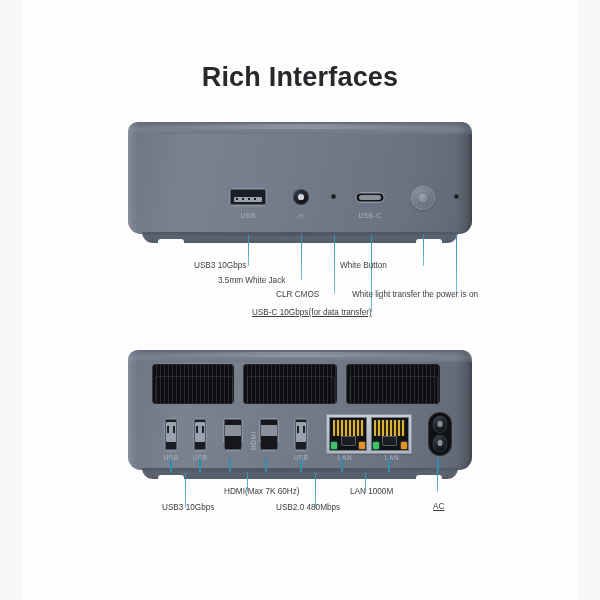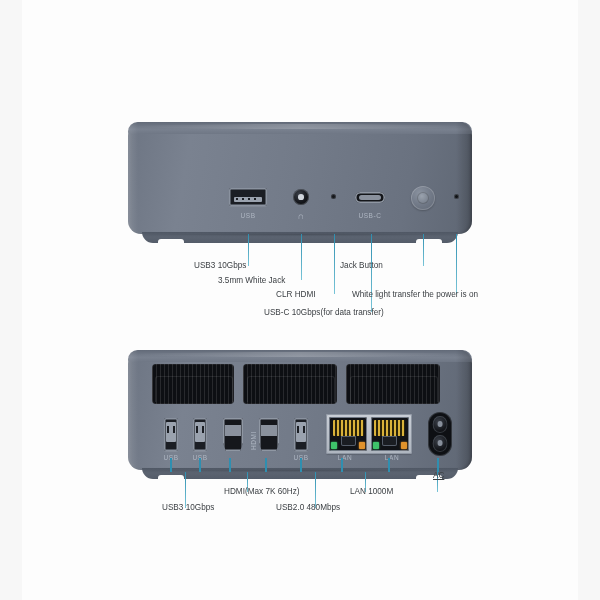--- a/index.html
+++ b/index.html
@@ -199,20 +199,21 @@
   .cstub{position:absolute;width:2px;background:#2f8fb0;}
   .ctext{
     position:absolute;font-size:8.2px;color:#3d4145;white-space:nowrap;
   }
 </style>
 </head>
 <body>
 
 <div id="canvas">
 
+  <div class="title">Rich Interfaces</div>
 
   <div class="device" style="left:106px;top:122px;width:344px;height:112px;">
     <div class="chassis"></div>
     <div class="toprim2"></div>
     <div class="gloss"></div>
     <div class="sideshade-l"></div>
     <div class="sideshade-r"></div>
 
     <div class="port usb-a" style="left:101px;top:66px;width:38px;height:18px;">
       <div class="tongue"></div>
@@ -239,23 +240,23 @@
 
   <div class="cline" style="left:226px;top:234px;height:32px;"></div>
   <div class="cline" style="left:279px;top:234px;height:46px;"></div>
   <div class="cline" style="left:312px;top:234px;height:60px;"></div>
   <div class="cline" style="left:349px;top:234px;height:78px;"></div>
   <div class="cline" style="left:401px;top:234px;height:32px;"></div>
   <div class="cline" style="left:434px;top:234px;height:60px;"></div>
 
   <div class="ctext" style="left:172px;top:261px;">USB3 10Gbps</div>
   <div class="ctext" style="left:196px;top:276px;">3.5mm White Jack</div>
-  <div class="ctext" style="left:254px;top:290px;">CLR HDMI</div>
-  <div class="ctext" style="left:242px;top:308px;">USB-C 10Gbps(for data transfer)</div>
-  <div class="ctext" style="left:318px;top:261px;">Jack Button</div>
+  <div class="ctext" style="left:254px;top:290px;">CLR CMOS</div>
+  <div class="ctext" style="left:230px;top:308px;text-decoration:underline;">USB-C 10Gbps(for data transfer)</div>
+  <div class="ctext" style="left:318px;top:261px;">White Button</div>
   <div class="ctext" style="left:330px;top:290px;">White light transfer the power is on</div>
 
   <div class="device" style="left:106px;top:350px;width:344px;height:120px;">
     <div class="chassis"></div>
     <div class="toprim2"></div>
     <div class="gloss"></div>
     <div class="sideshade-l"></div>
     <div class="sideshade-r"></div>
 
     <div class="vent" style="left:24px;top:14px;width:82px;height:40px;">
@@ -329,15 +330,15 @@
   <div class="cline" style="left:163px;top:472px;height:36px;"></div>
   <div class="cline" style="left:225px;top:472px;height:20px;"></div>
   <div class="cline" style="left:293px;top:472px;height:36px;"></div>
   <div class="cline" style="left:343px;top:472px;height:20px;"></div>
   <div class="cline" style="left:415px;top:472px;height:20px;"></div>
 
   <div class="ctext" style="left:140px;top:503px;">USB3 10Gbps</div>
   <div class="ctext" style="left:202px;top:487px;">HDMI(Max 7K 60Hz)</div>
   <div class="ctext" style="left:254px;top:503px;">USB2.0 480Mbps</div>
   <div class="ctext" style="left:328px;top:487px;">LAN 1000M</div>
-  <div class="ctext" style="left:411px;top:471px;text-decoration:underline;">AC</div>
+  <div class="ctext" style="left:411px;top:502px;text-decoration:underline;">AC</div>
 
 </div>
 
 </body></html>

